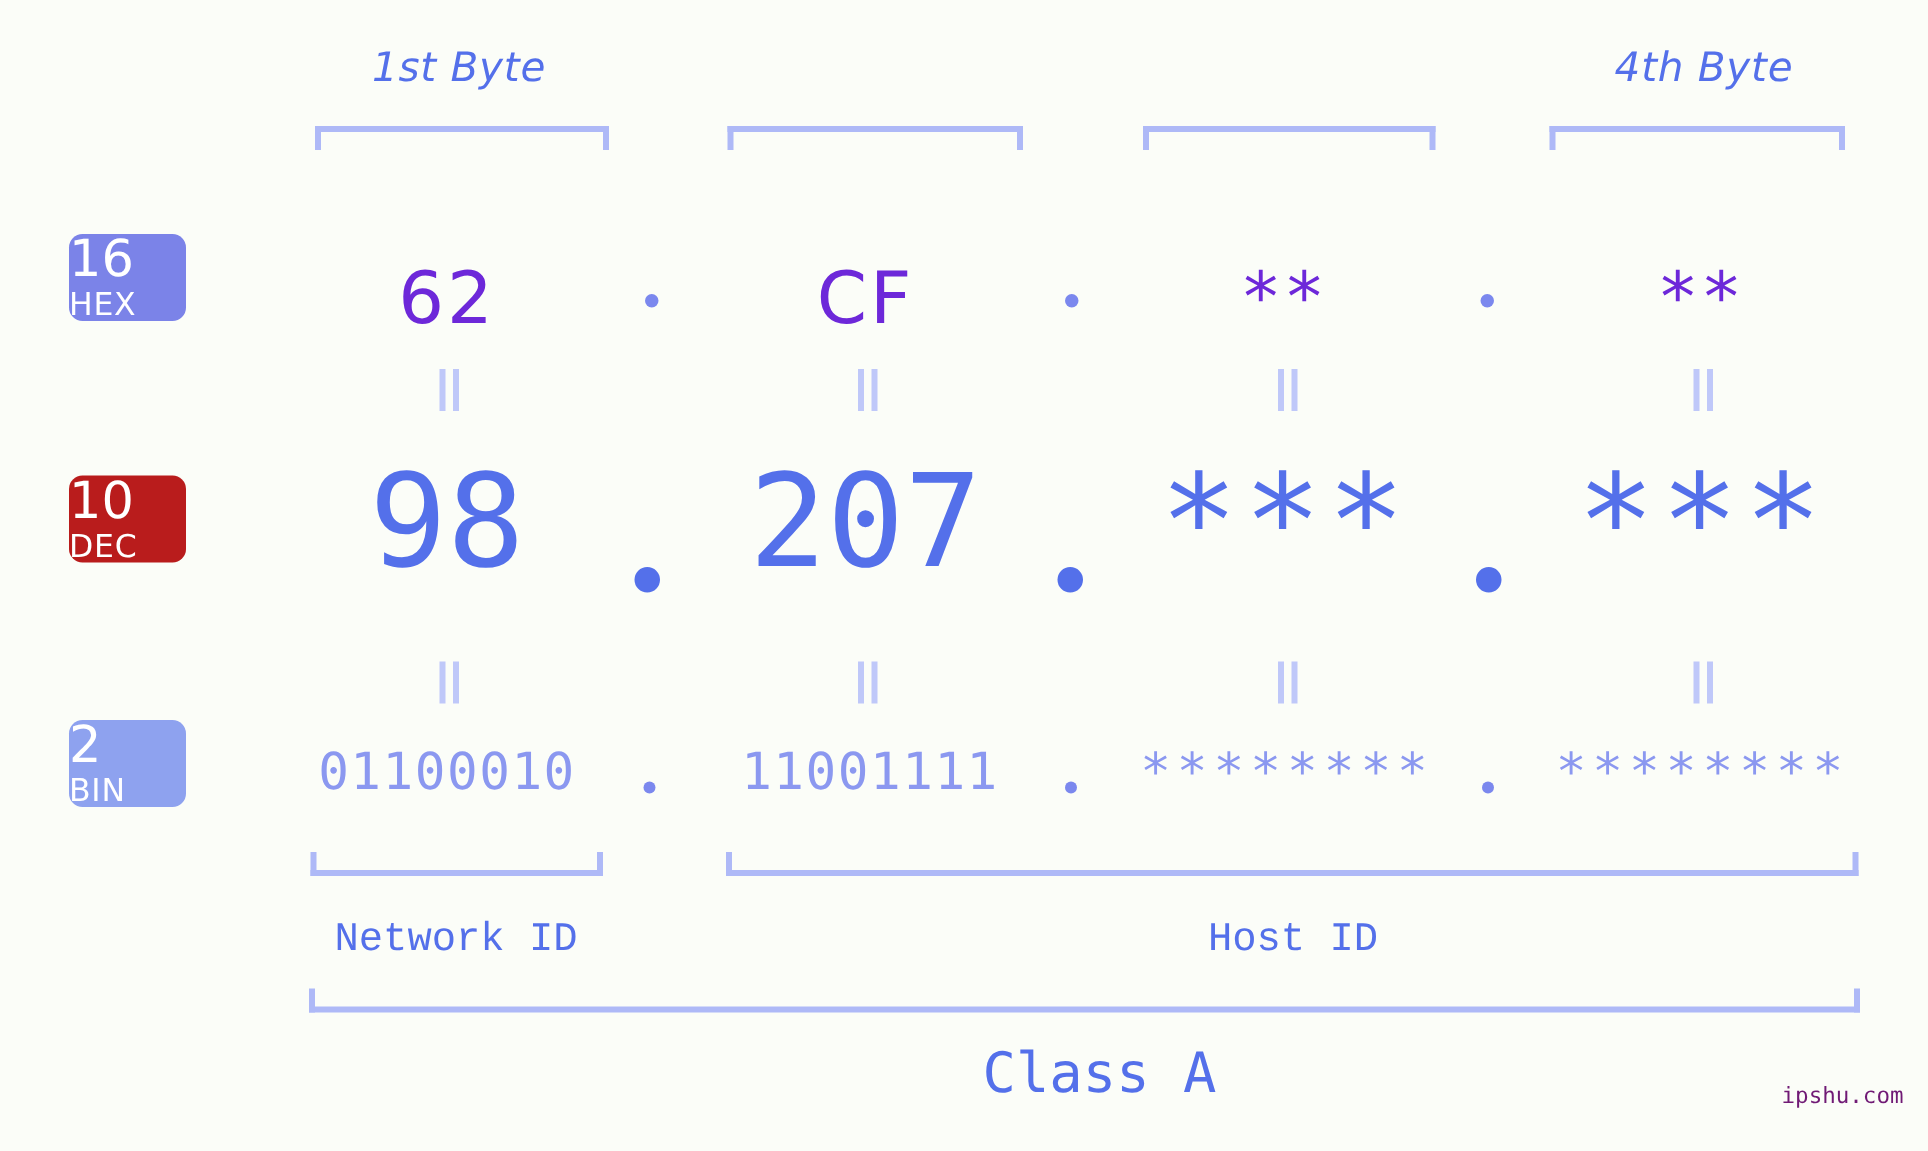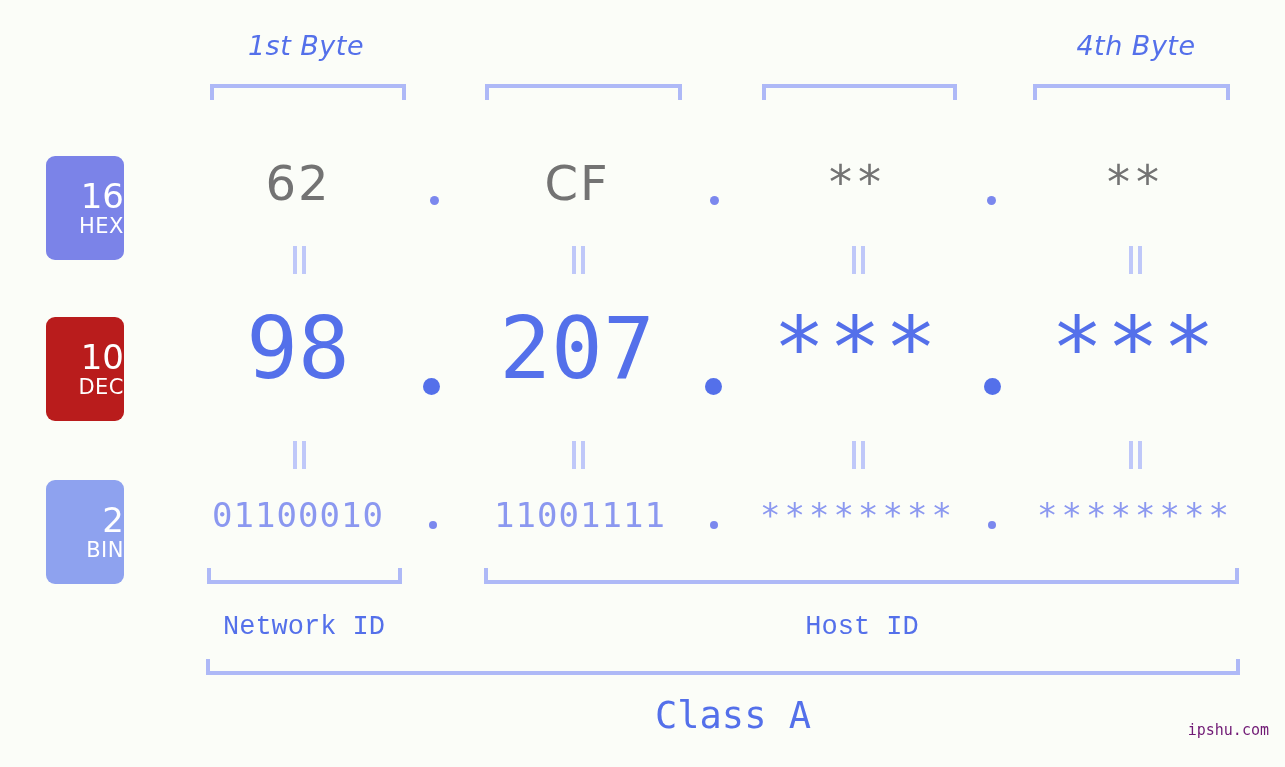--- a/index.html
+++ b/index.html
@@ -55,26 +55,26 @@
     border-left: 4px solid #aeb9f7;
     border-right: 4px solid #aeb9f7;
     box-sizing: border-box;
   }
 
   
   .badge {
     position: absolute;
     left: 46px;
     width: 78px;
-    height: 104px;
+    height: 58px;
     border-radius: 9px;
     color: #ffffff;
     display: flex;
     flex-direction: column;
-    align-items: flex-end;
+    align-items: flex-start;
     justify-content: center;
     font-family: "DejaVu Sans", sans-serif;
     line-height: 1;
   }
   .badge .num {
     font-size: 34px;
     font-weight: 400;
     letter-spacing: 0px;
   }
   .badge .abbr {
@@ -92,24 +92,24 @@
   }
   .cell {
     position: absolute;
     width: 280px;
     text-align: center;
     white-space: nowrap;
   }
 
   
   .row-hex .cell {
-    top: 0;
+    top: 16px;
     font-family: "DejaVu Sans", sans-serif;
     font-size: 48px;
-    color: #737373;
+    color: #6d28d9;
     letter-spacing: 2px;
   }
   .row-hex .stars {
     font-size: 46px;
     letter-spacing: 6px;
   }
 
   
   .row-dec .cell {
     top: 0;

